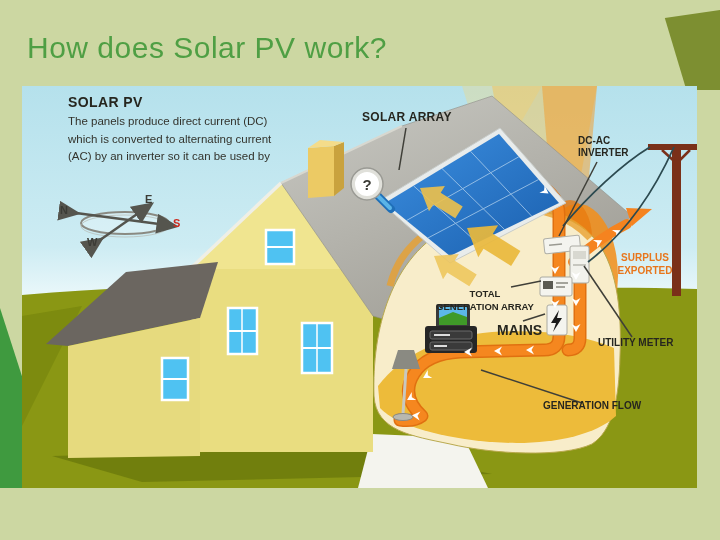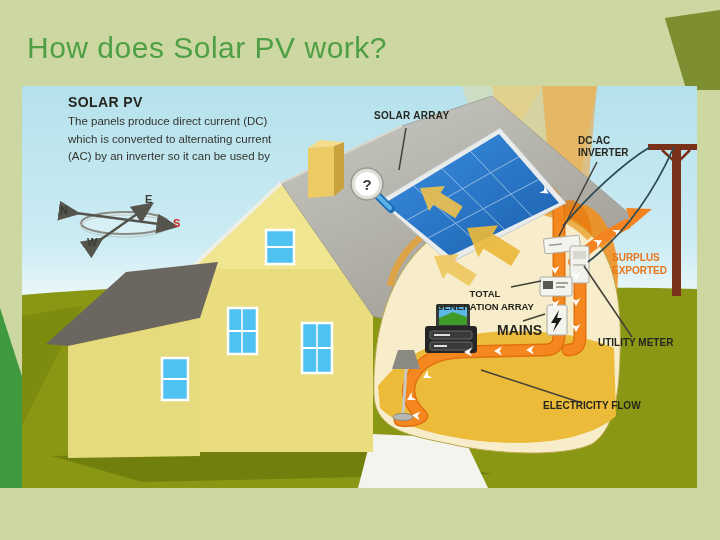--- a/index.html
+++ b/index.html
@@ -16,23 +16,23 @@
   .title{position:absolute;left:27px;top:31px;font-size:30px;letter-spacing:.5px;
     color:#4f9f44;white-space:nowrap;}
   
   #diagram{position:absolute;left:22px;top:86px;width:675px;height:402px;
     overflow:hidden;background:#fff;}
   #diagram svg{position:absolute;left:0;top:0;}
   .lbl{position:absolute;font-weight:bold;color:#26261f;white-space:nowrap;}
   .heading{left:46px;top:8px;font-size:14px;letter-spacing:.4px;}
   .desc{left:46px;top:27px;font-weight:normal;font-size:11.5px;line-height:17.5px;color:#33332c;}
   .desc div{white-space:nowrap;}
-  .l-solar{left:340px;top:24px;font-size:10px;letter-spacing:.3px;margin-left:12px;}
+  .l-solar{left:340px;top:24px;font-size:12px;letter-spacing:.3px;}
   .l-inv{left:556px;top:49px;width:68px;text-align:left;font-size:10px;line-height:12px;}
-  .l-surplus{left:590px;top:165px;width:66px;font-size:10px;line-height:13px;color:#e8761c;}
+  .l-surplus{left:590px;top:165px;width:66px;text-align:center;font-size:10px;line-height:13px;color:#e8761c;}
   .l-gen{left:402px;top:201px;width:122px;text-align:center;font-size:9.5px;line-height:13px;}
   .l-mains{left:475px;top:236px;font-size:14px;}
   .l-util{left:576px;top:251px;font-size:10px;}
   .l-flow{left:521px;top:314px;font-size:10px;}
   .c-lbl{font-size:11px;color:#3c3c36;}
   .c-n{left:38px;top:118px;} .c-e{left:123px;top:107px;}
   .c-s{left:151px;top:131px;color:#cc2a1e;} .c-w{left:65px;top:150px;}
 </style>
 </head>
 <body>
@@ -264,20 +264,20 @@
     <div class="lbl l-surplus">
       <div>SURPLUS</div>
       <div>EXPORTED</div>
     </div>
     <div class="lbl l-gen">
       <div>TOTAL</div>
       <div>GENERATION ARRAY</div>
     </div>
     <div class="lbl l-mains">MAINS</div>
     <div class="lbl l-util">UTILITY METER</div>
-    <div class="lbl l-flow">ELECTRICITY FLOW</div>
+    <div class="lbl l-flow">GENERATION FLOW</div>
 
     <div class="lbl c-lbl c-n">N</div>
     <div class="lbl c-lbl c-e">E</div>
     <div class="lbl c-lbl c-s">S</div>
     <div class="lbl c-lbl c-w">W</div>
   </div>
 </div>
 
 </body></html>

